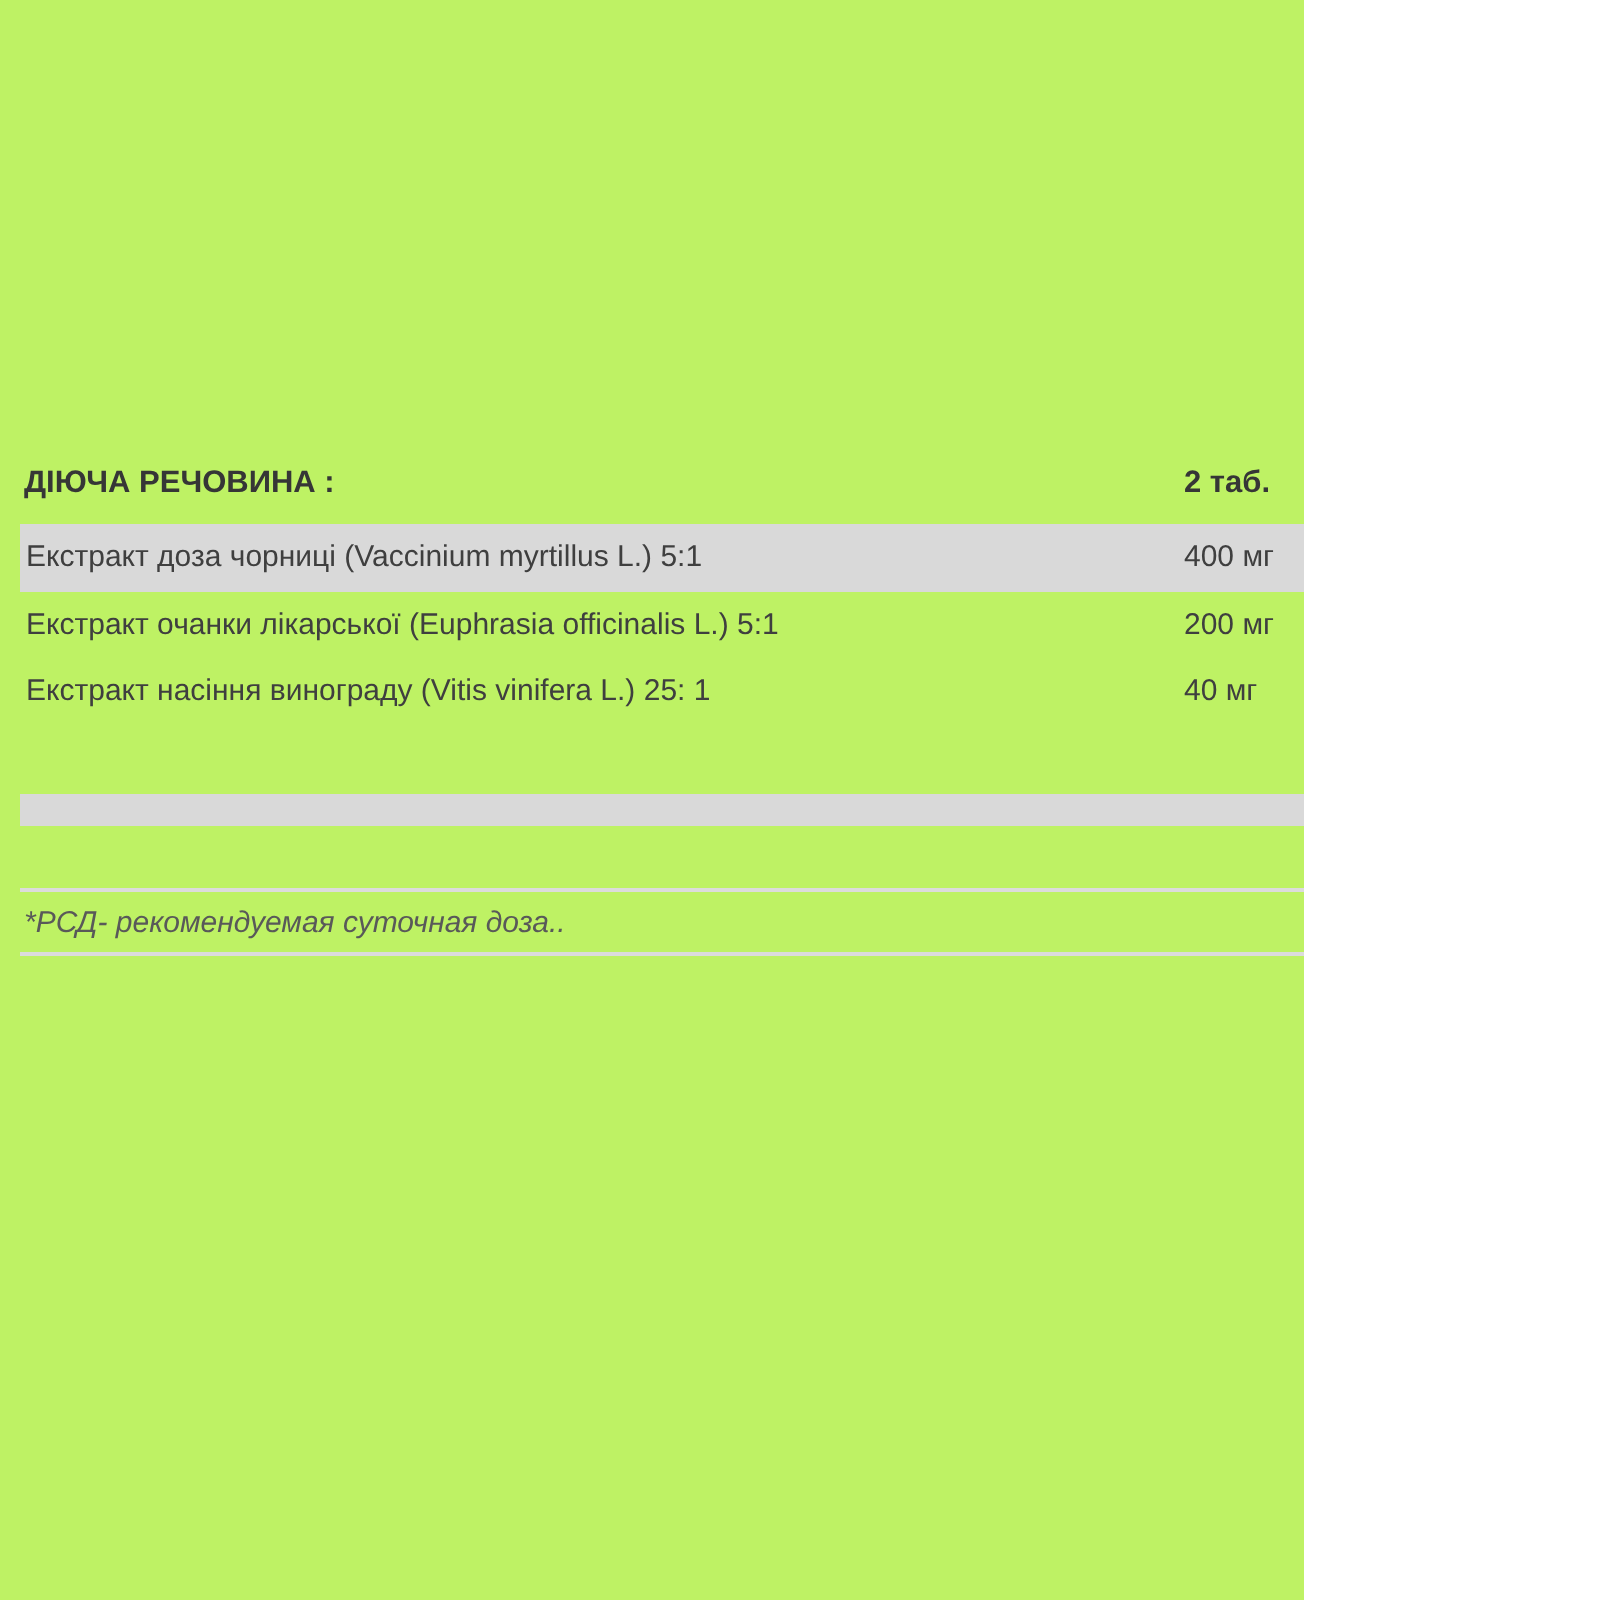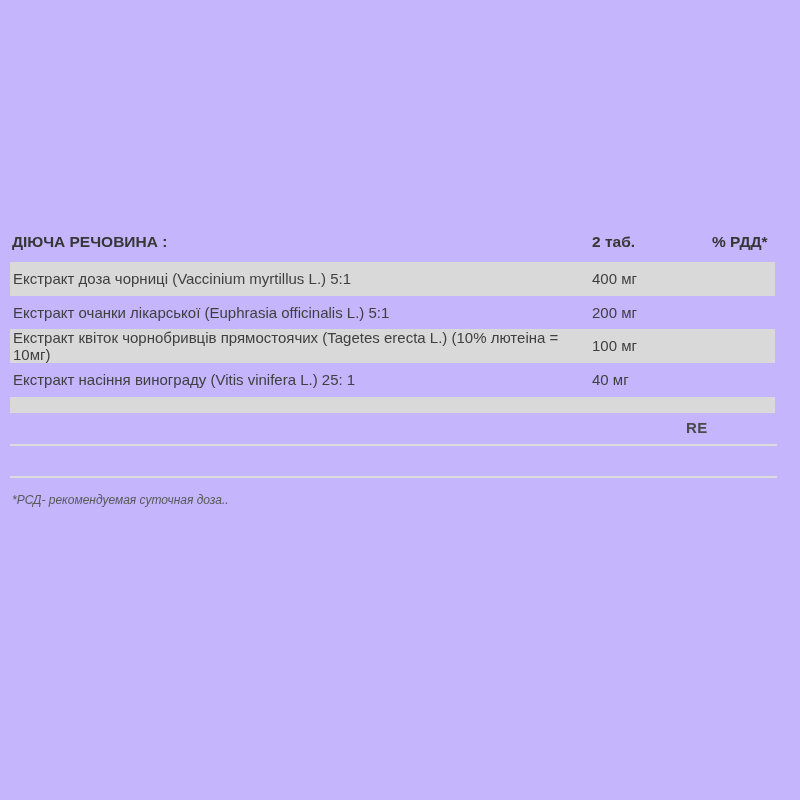--- a/index.html
+++ b/index.html
@@ -1,20 +1,20 @@
 <!DOCTYPE html>
 <html style="--row-stripe: #d9d9d9; --line: #dcdcdc; --text: #3f3f3f; --header-text: #363636; --re-text: #4b4b4b; --footnote-text: #595959;"><head>
 <meta charset="utf-8">
 <style>
   html, body { margin: 0; padding: 0; background: #ffffff; }
   .page {
     position: relative;
-    width: 800px;
+    width: 652px;
     height: 800px;
-    background: #c4b5fd;
+    background: #bef264;
     font-family: "Liberation Sans", sans-serif;
     color: var(--text, #3f3f3f);
     overflow: hidden;
   }
   .header-row {
     position: absolute;
     top: 233px;
     left: 12px;
     width: 763px;
     display: flex;
@@ -65,24 +65,23 @@
     width: 767px;
     height: 2px;
     background: var(--line, #dcdcdc);
   }
   .rule-top { top: 444px; }
   .rule-bottom { top: 476px; }
   .footnote {
     position: absolute;
     top: 453px;
     left: 12px;
-    font-size: 12px;
+    font-size: 15px;
     font-style: italic;
     color: var(--footnote-text, #595959);
-    margin-top: 40px;
   }
 </style>
 </head>
 <body>
 
 <div class="page">
 
   <div class="header-row">
     <span class="c-name">ДІЮЧА РЕЧОВИНА :</span>
     <span class="c-amt">2 таб.</span>
@@ -96,25 +95,20 @@
       <span class="c-amt">400 мг</span>
       <span class="c-rdd"></span>
     </div>
 
     <div class="row">
       <span class="c-name"><span>Екстракт очанки лікарської (</span><span class="latin">Euphrasia officinalis</span><span> L.) 5:1</span></span>
       <span class="c-amt">200 мг</span>
       <span class="c-rdd"></span>
     </div>
 
-    <div class="row stripe">
-      <span class="c-name"><span>Екстракт квіток чорнобривців прямостоячих (</span><span class="latin">Tagetes erecta</span><span> L.) (10% лютеіна = 10мг)</span></span>
-      <span class="c-amt">100 мг</span>
-      <span class="c-rdd"></span>
-    </div>
 
     <div class="row">
       <span class="c-name"><span>Екстракт насіння винограду (Vitis vinifera L.) 25: 1</span><span class="latin"></span><span></span></span>
       <span class="c-amt">40 мг</span>
       <span class="c-rdd"></span>
     </div>
 
   </div>
 
   <div class="gray-bar"></div>

